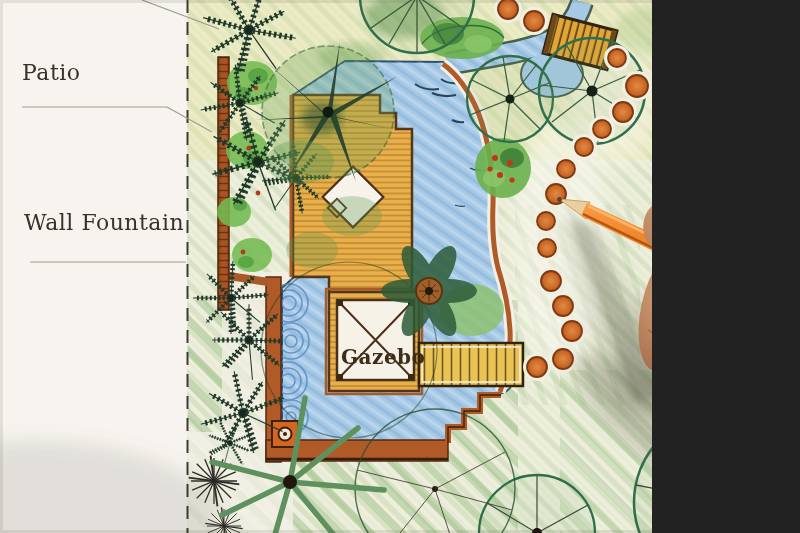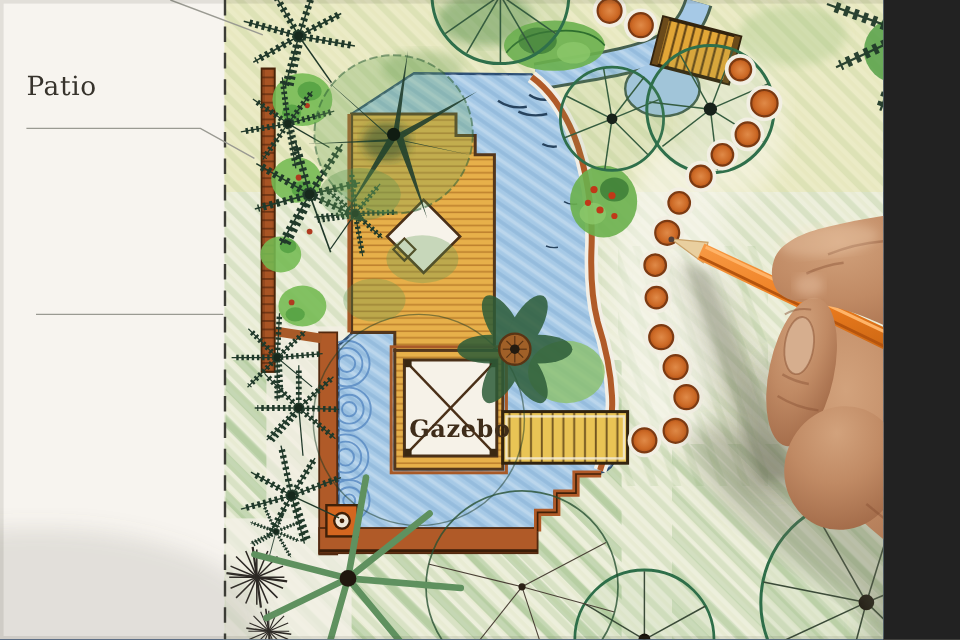--- a/index.html
+++ b/index.html
@@ -1,16 +1,16 @@
 <!DOCTYPE html>
 <html><head>
 <meta charset="utf-8">
 <style>
   html,body{margin:0;padding:0;background:#222;}
-  #stage{position:relative;width:736px;height:533px;overflow:hidden;background:#3b82f6;
+  #stage{position:relative;width:652px;height:533px;overflow:hidden;background:#fdba74;
          font-family:"DejaVu Serif","Liberation Serif",serif;}
   #plan-svg{position:absolute;left:0;top:0;}
   .anno{position:absolute;color:#37332c;letter-spacing:.5px;white-space:nowrap;}
   #patio-label{left:22px;top:60px;font-size:22px;}
   #wallfountain-label{left:24px;top:210px;font-size:22px;}
   #gazebo-label{left:341px;top:345px;width:72px;text-align:center;
                 font-size:20px;font-weight:bold;color:#3f2d1a;}
 </style>
 </head>
 <body>
@@ -512,14 +512,15 @@
       <path d="M756,270 q 22,10 44,26"></path>
     </g>
     <ellipse cx="690" cy="200" rx="42" ry="13" transform="rotate(-6 690 200)" fill="rgba(255,230,205,0.25)" filter="url(#soft1)"></ellipse>
     <ellipse cx="674" cy="238" rx="12" ry="9" fill="rgba(255,225,200,0.3)" filter="url(#soft1)"></ellipse>
   </g>
 
   <rect x="0" y="0" width="800" height="533" fill="none" stroke="rgba(70,70,60,0.12)" stroke-width="6"></rect>
 </svg>
 
 <div id="patio-label" class="anno">Patio</div>
+<div id="wallfountain-label" class="anno">Wall Fountain</div>
 <div id="gazebo-label" class="anno">Gazebo</div>
 </div>
 
 </body></html>

